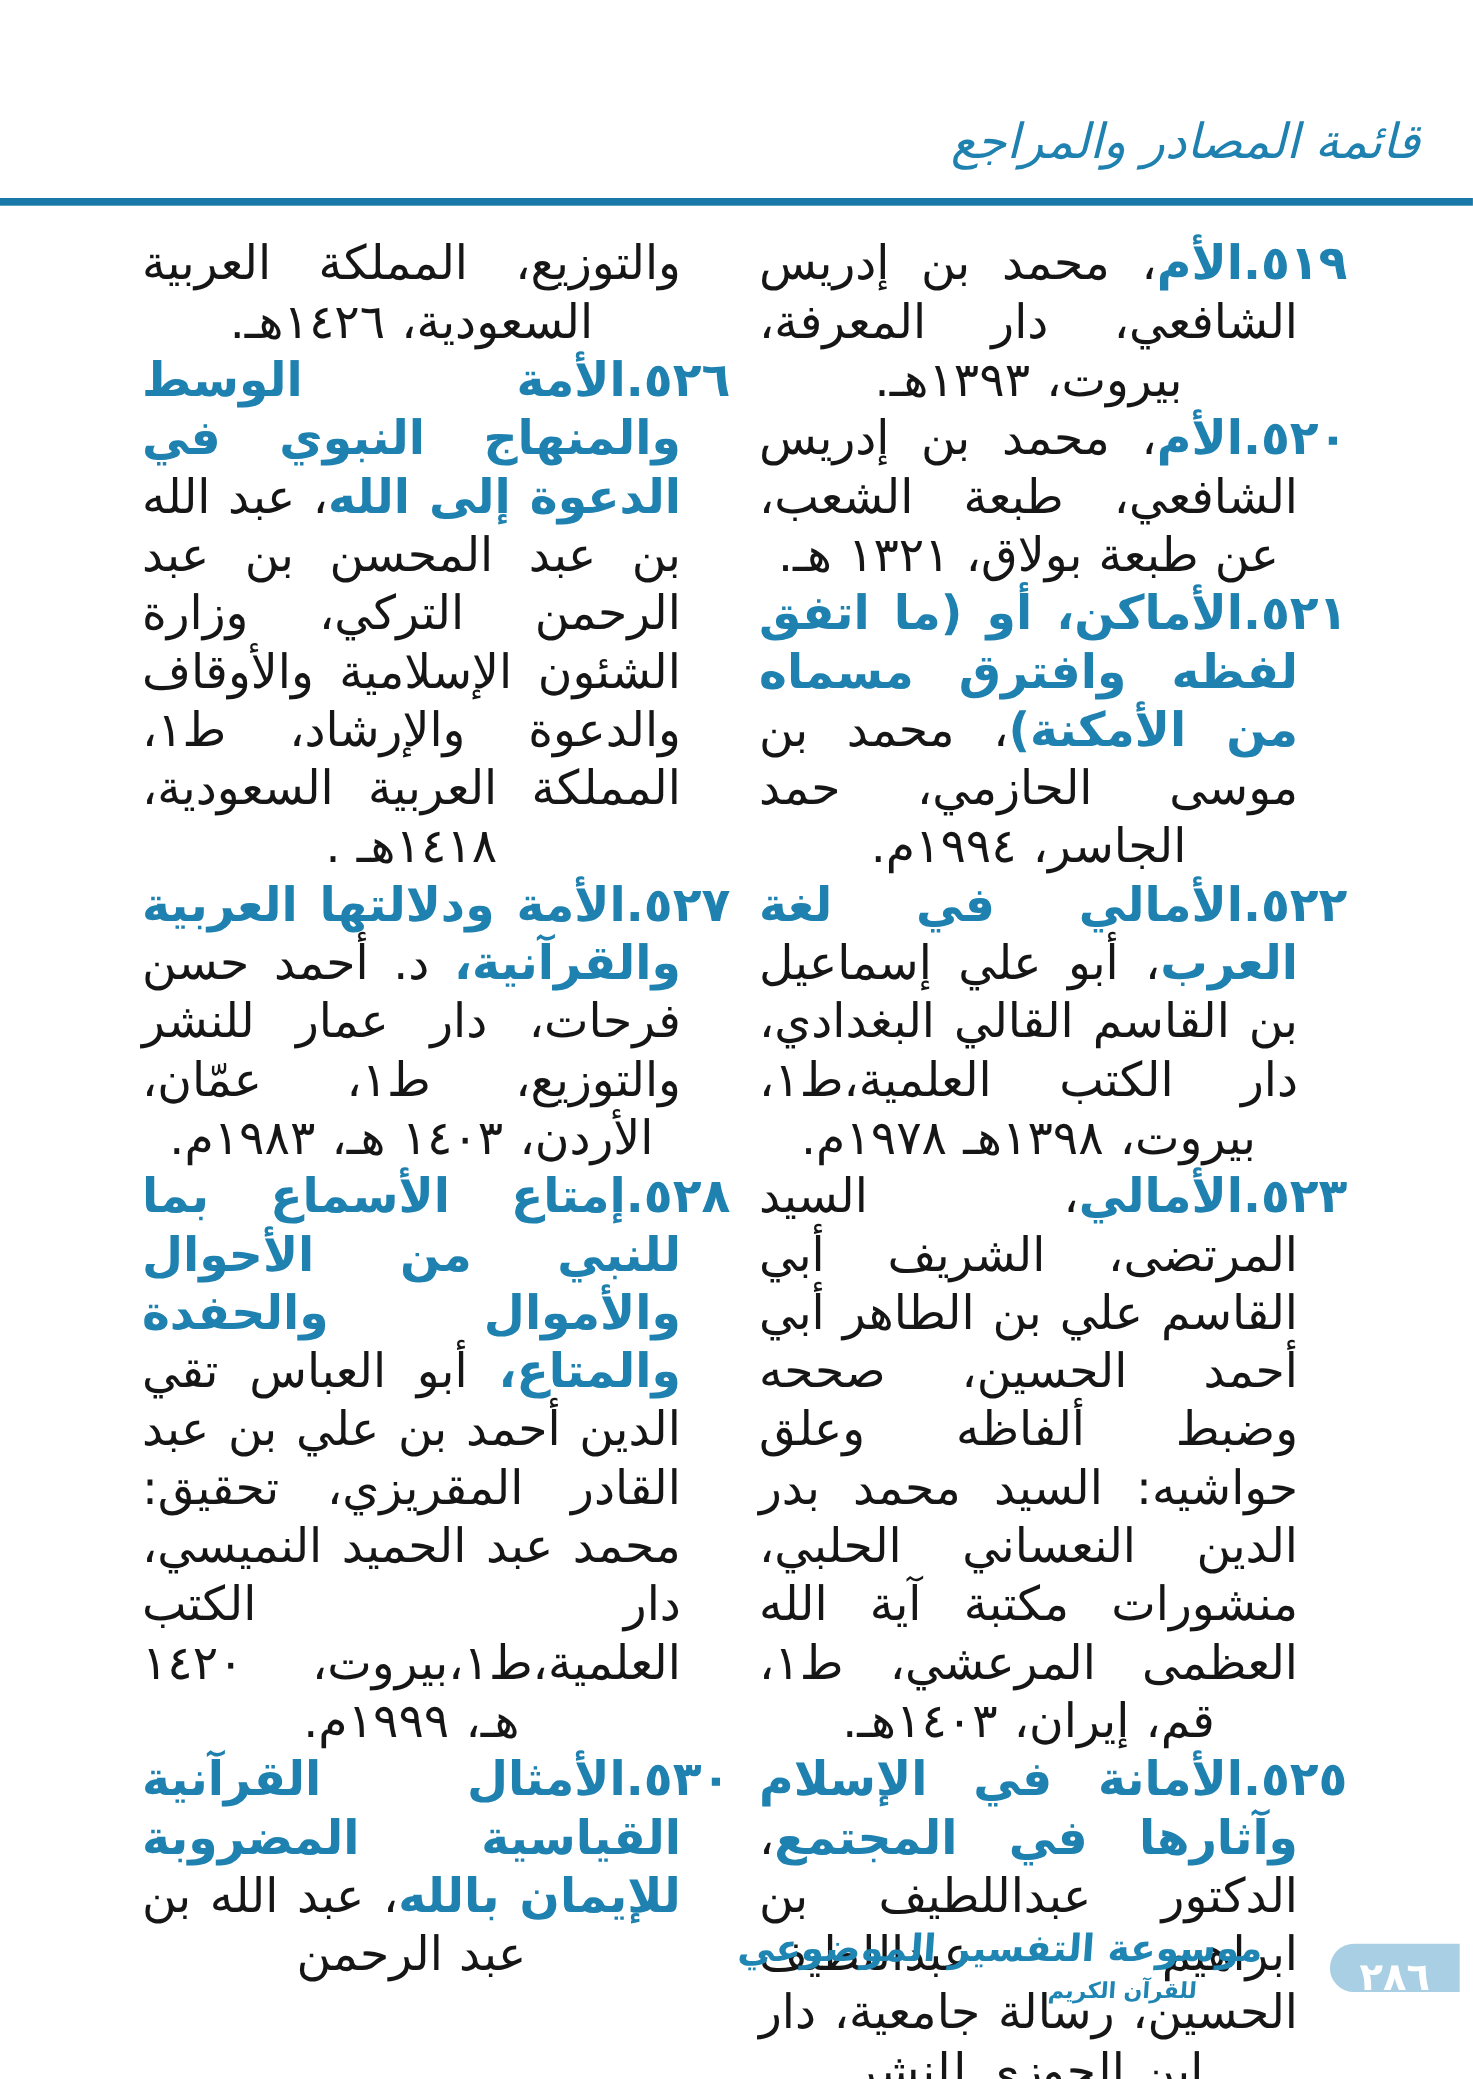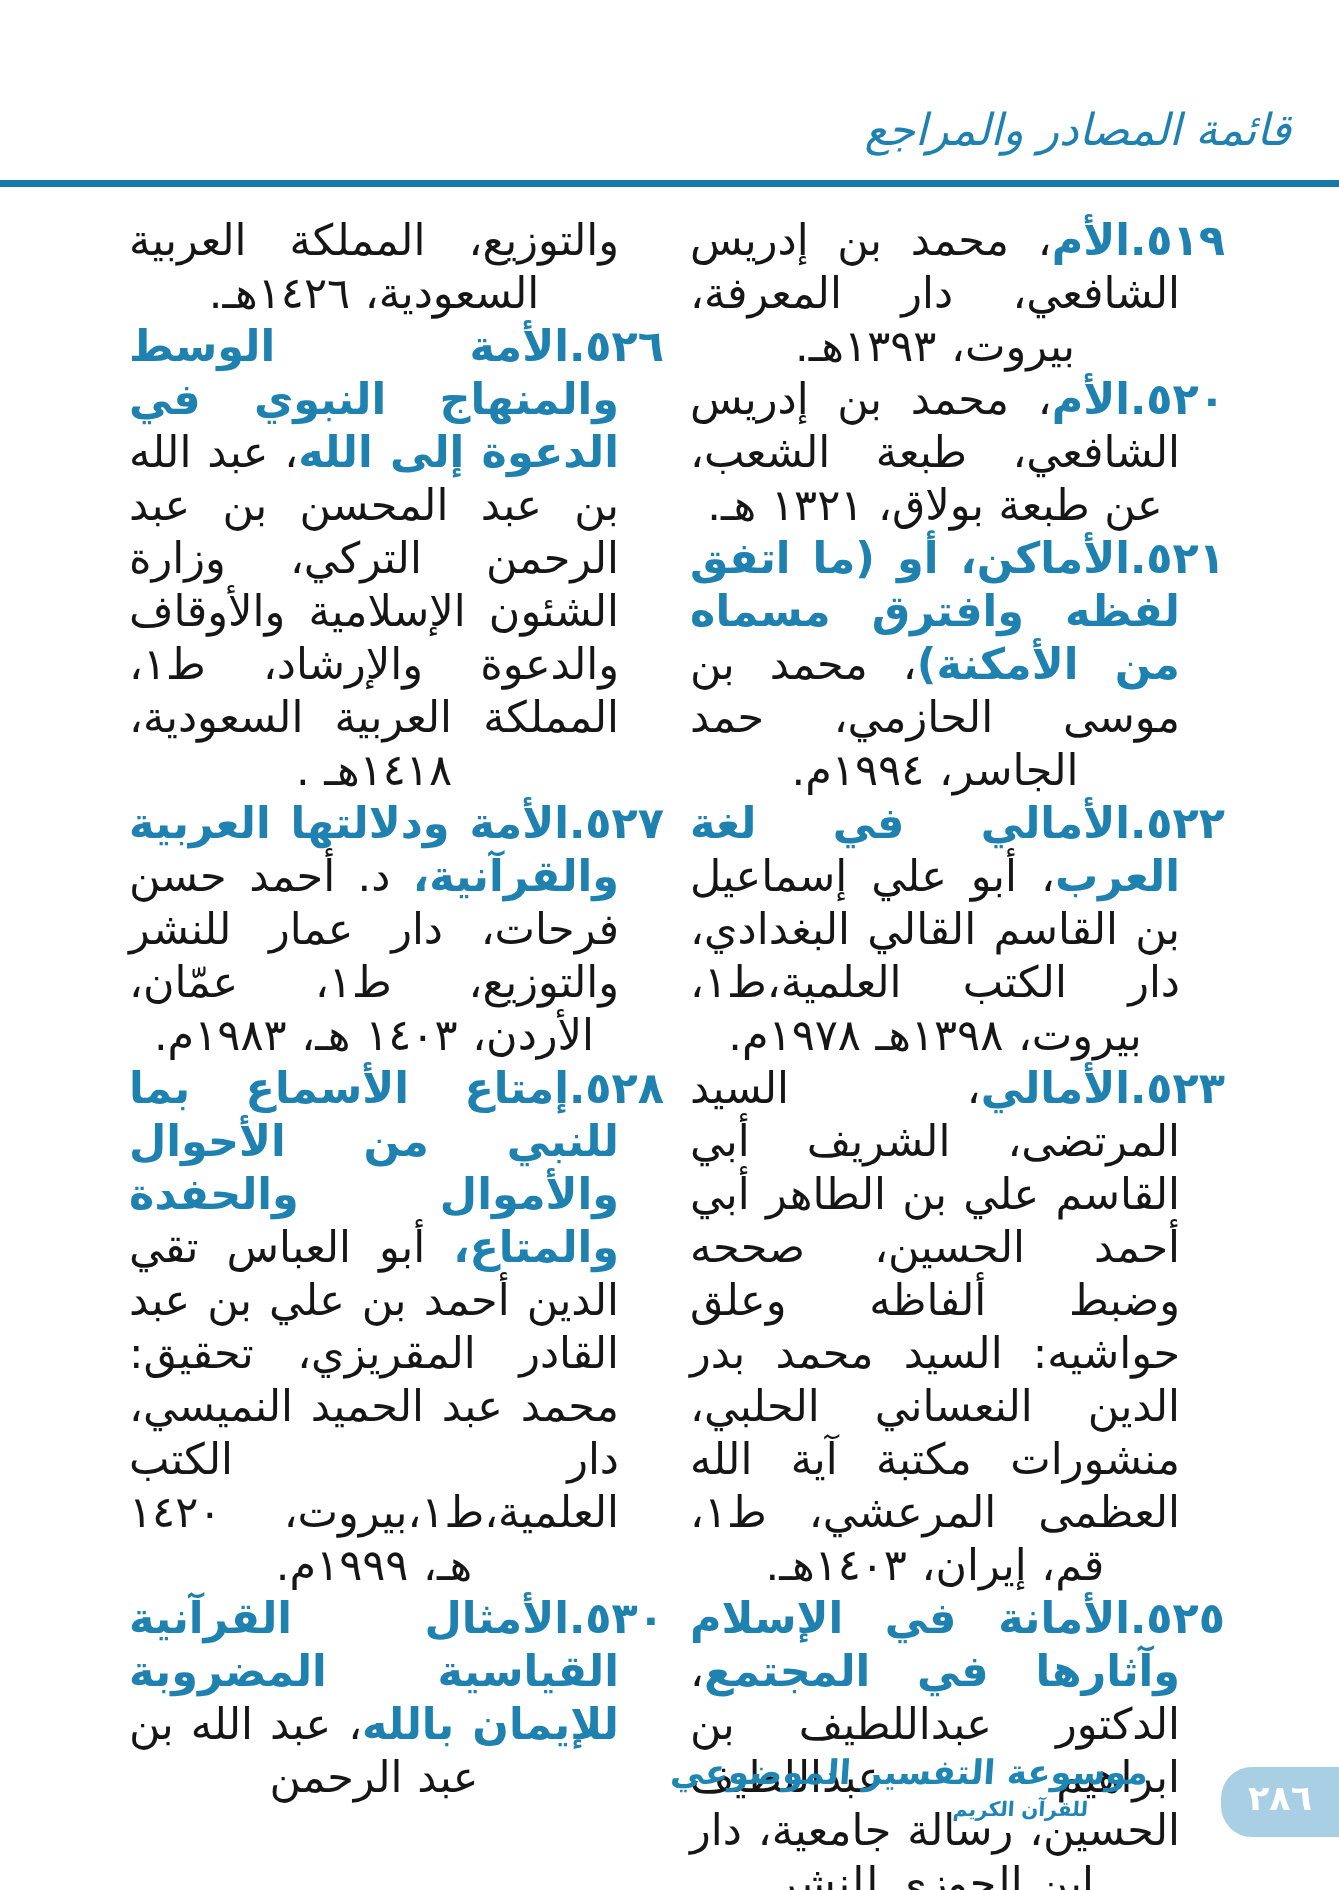--- a/index.html
+++ b/index.html
@@ -43,22 +43,22 @@
   .accent { color:#1e81af; font-weight:bold; }
   .logo {
     position:absolute; top:1750px; right:192px;
     width:250px; text-align:center;
     color:#1f85b3;
     transform:skewX(-4deg);
   }
   .logo-main { font-size:34px; font-weight:bold; line-height:44px; white-space:nowrap; }
   .logo-sub  { font-size:20px; font-weight:bold; line-height:30px; }
   .page-pill {
-    position:absolute; top:1767px; right:0;
-    width:118px; height:70px;
+    position:absolute; top:1767px; right:12px;
+    width:118px; height:44px;
     background:#a9cfe4;
     border-radius:31px 0 0 31px;
   }
   .page-pill span {
     display:block; text-align:center;
     color:#ffffff; font-size:35px; font-weight:bold;
     line-height:62px;
   }
 </style>
 </head>

